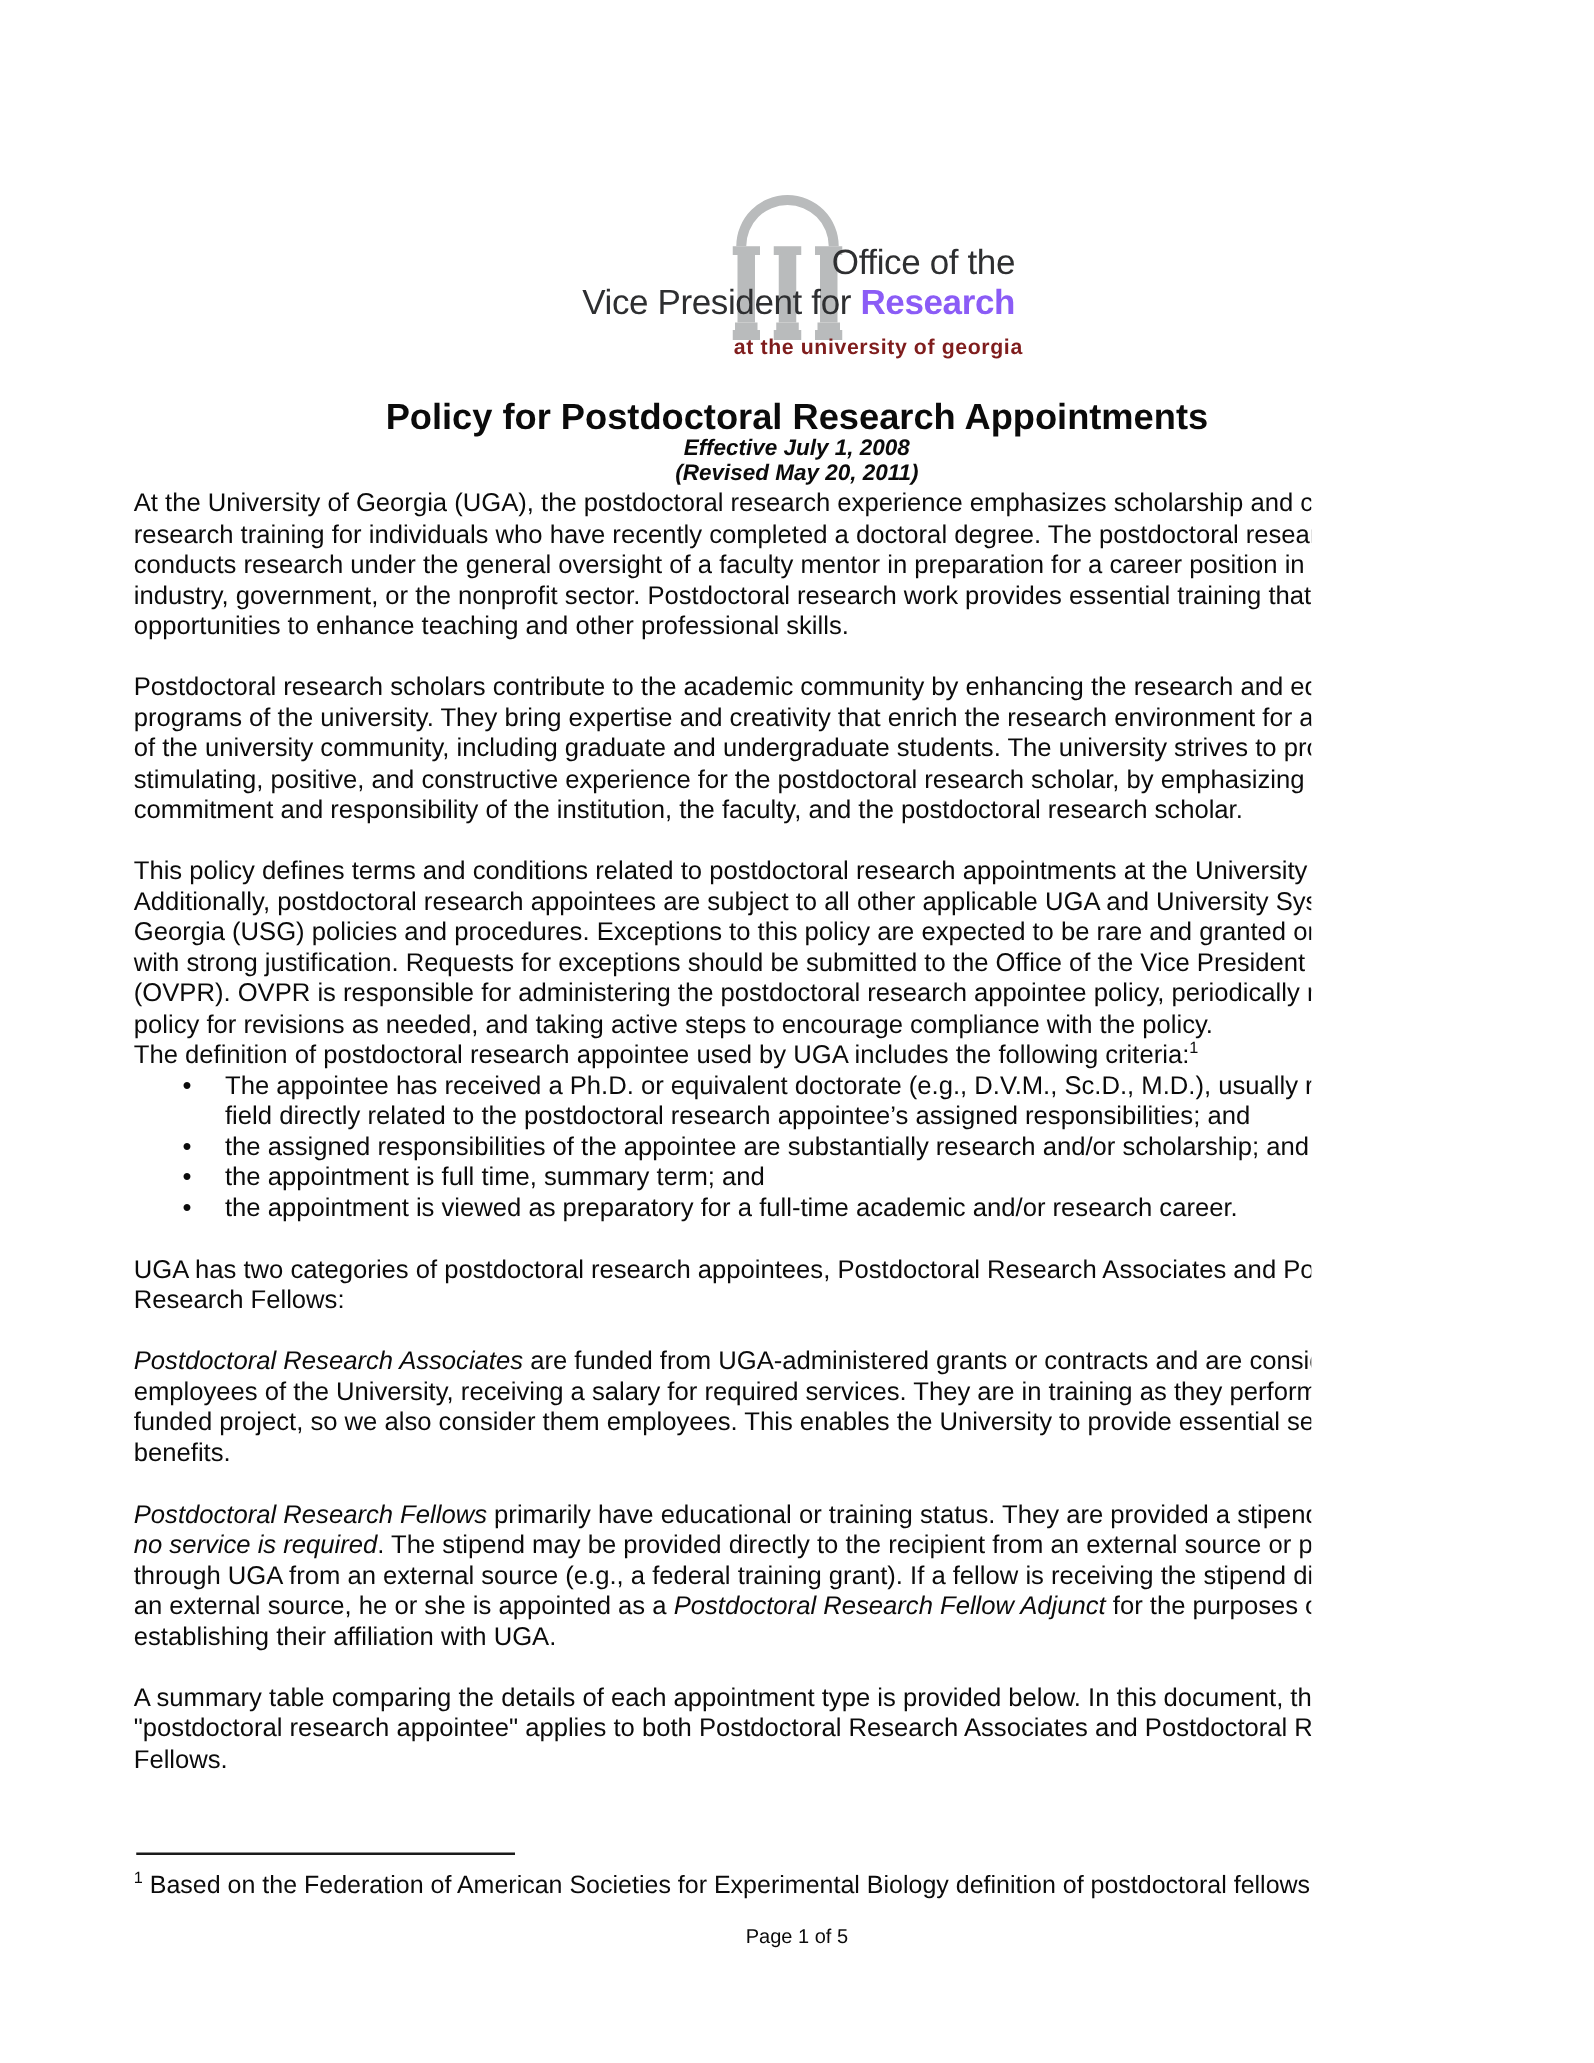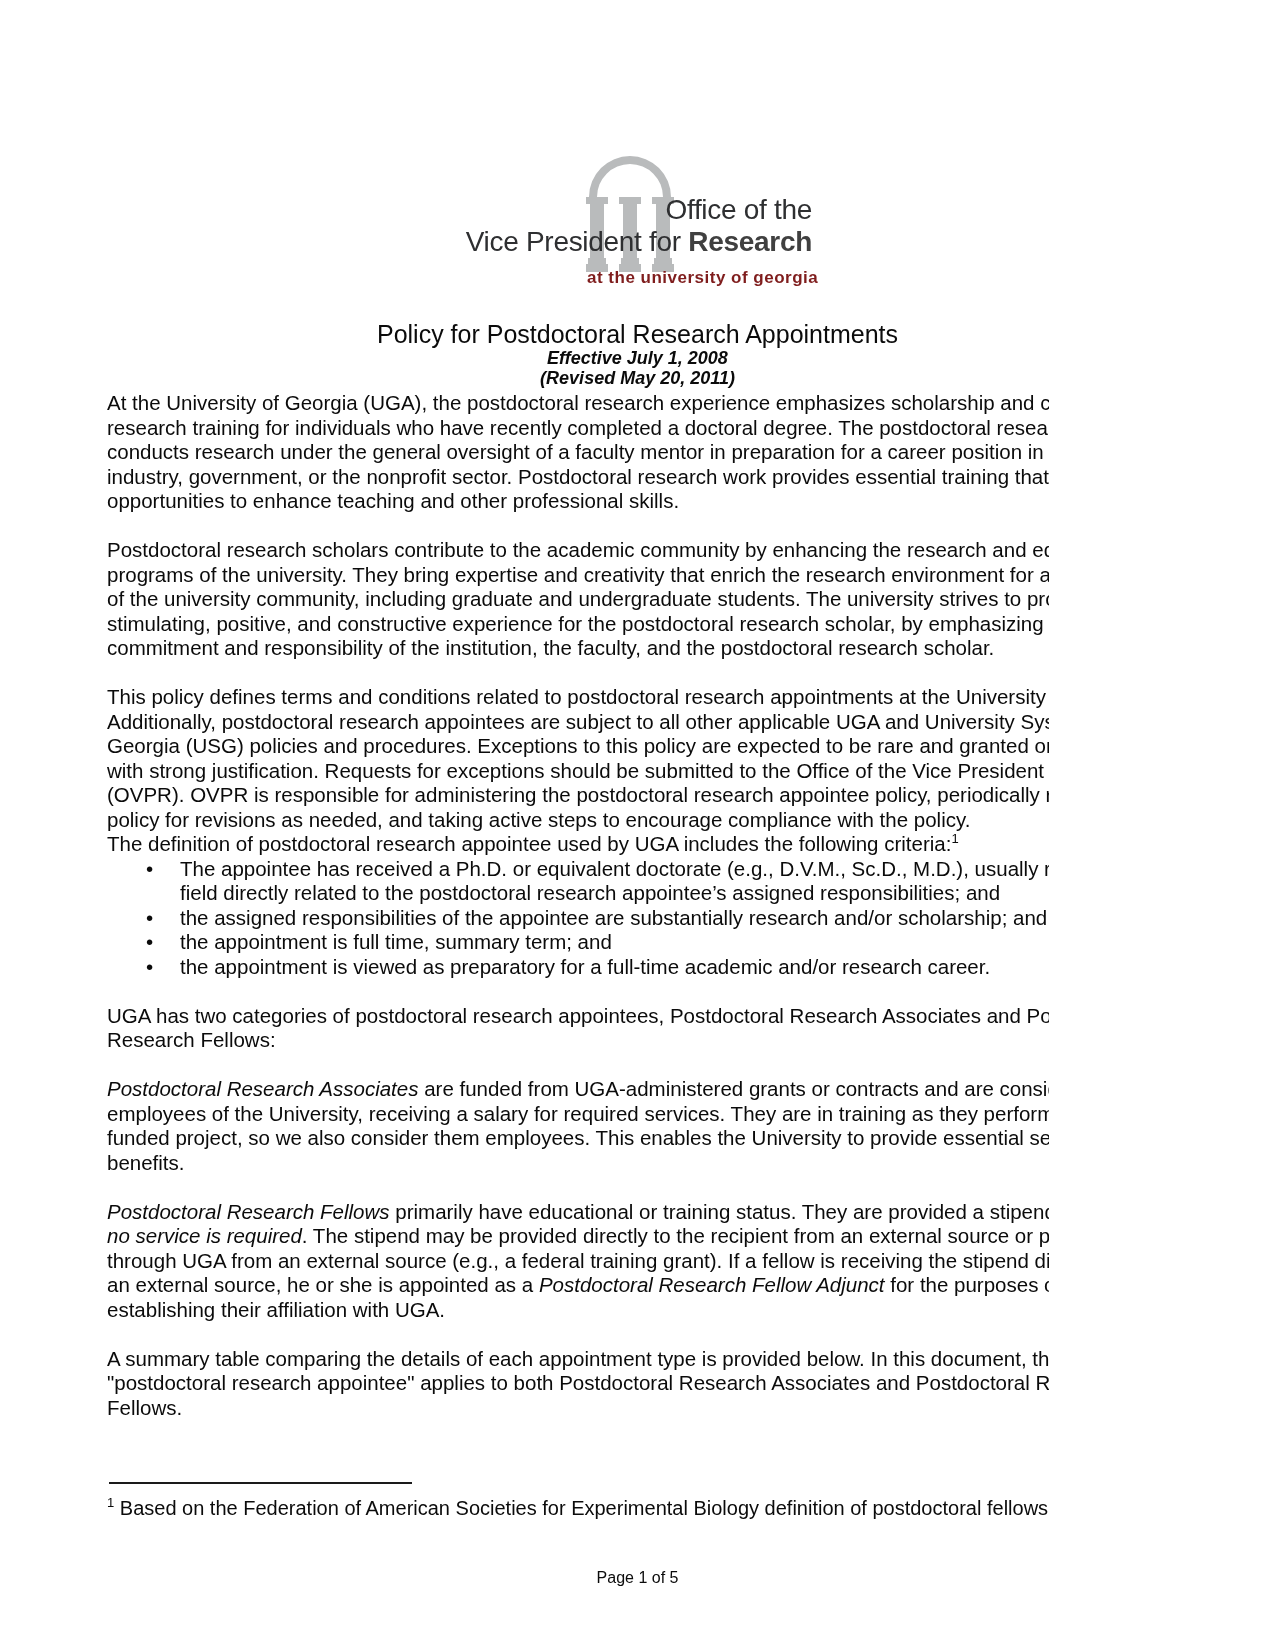--- a/index.html
+++ b/index.html
@@ -12,36 +12,36 @@
   .logo { position:absolute; left:430px; top:138px; width:392px; height:158px; }
   .arch-svg { position:absolute; left:156px; top:12px; width:88px; height:126px; }
   .logo-text { position:absolute; right:10px; top:58px; text-align:right; line-height:1; color:#2e2f31; }
   .logo-line1 { font-size:28px; letter-spacing:-0.3px; }
   .logo-line2 { font-size:28px; margin-top:4px; white-space:nowrap; letter-spacing:-0.3px; }
   .logo-line2 .research { font-weight:700; }
   .logo-tagline { position:absolute; left:157px; top:130px; font-size:17px; font-weight:700; letter-spacing:0.5px; }
 
   
   .content { position:absolute; left:107px; top:320px; width:1061px; font-size:20.5px; line-height:24.5px; }
-  .doc-title { font-size:25px; line-height:28px; font-weight:400; text-align:center; margin:0; }
+  .doc-title { font-size:29px; line-height:28px; font-weight:700; text-align:center; margin:0; }
   .subtitle { font-size:18px; line-height:20px; font-weight:700; font-style:italic; text-align:center; }
   .content p { margin:24.5px 0 0 0; }
   .content p.first { margin-top:3px; }
   .section-heading { font-size:20.5px; line-height:24.5px; font-weight:700; margin:24.5px 0 0 0; }
   .intro-line { margin:0 !important; }
   sup { font-size:13px; line-height:0; vertical-align:super; }
   ul.criteria { list-style:none; margin:0; padding:0; }
   ul.criteria li { position:relative; padding-left:73px; }
   ul.criteria .bullet { position:absolute; left:39px; top:0; }
   .em { font-style:italic;margin-top:36px; }
 
   
   .footnote-block { position:absolute; left:107px; top:1482px; width:1061px; font-size:20px; line-height:24px; }
   .footnote-rule { width:303px; height:0; border-top:2px solid #1a1a1a; margin:0 0 12px 2px; }
-  .page-footer { position:absolute; left:107px; top:1541px; width:1061px; text-align:center; font-size:16px;margin-top:28px; }
+  .page-footer { position:absolute; left:107px; top:1541px; width:1061px; text-align:center; font-size:16px; }
 </style>
 </head>
 <body>
 
 <div class="page">
 
   <div class="logo">
     <svg class="arch-svg" viewBox="0 0 88 126" aria-hidden="true">
       <g fill="#b9bbbc">
         <path d="M 3 47 A 41 41 0 0 1 85 47 L 77 47 A 33 33 0 0 0 11 47 Z"></path>
@@ -54,21 +54,21 @@
         <rect x="2" y="108" width="18" height="6"></rect>
         <rect x="35" y="108" width="18" height="6"></rect>
         <rect x="68" y="108" width="18" height="6"></rect>
         <rect x="0" y="114" width="22" height="8"></rect>
         <rect x="33" y="114" width="22" height="8"></rect>
         <rect x="66" y="114" width="22" height="8"></rect>
       </g>
     </svg>
     <div class="logo-text">
       <div class="logo-line1">Office of the</div>
-      <div class="logo-line2"><span>Vice President for </span><span class="research" style="color: #404040;">Research</span></div>
+      <div class="logo-line2"><span>Vice President for </span><span class="research" style="color: #8b5cf6;">Research</span></div>
     </div>
     <div class="logo-tagline" style="color: #7f1d1d;">at the university of georgia</div>
   </div>
 
   <div class="content">
     <h1 class="doc-title">Policy for Postdoctoral Research Appointments</h1>
     <div class="subtitle">Effective July 1, 2008</div>
     <div class="subtitle">(Revised May 20, 2011)</div>
 
     <p class="first">At the University of Georgia (UGA), the postdoctoral research experience emphasizes scholarship and continued research training for individuals who have recently completed a doctoral degree. The postdoctoral research scholar conducts research under the general oversight of a faculty mentor in preparation for a career position in academe, industry, government, or the nonprofit sector. Postdoctoral research work provides essential training that may include opportunities to enhance teaching and other professional skills.</p>

